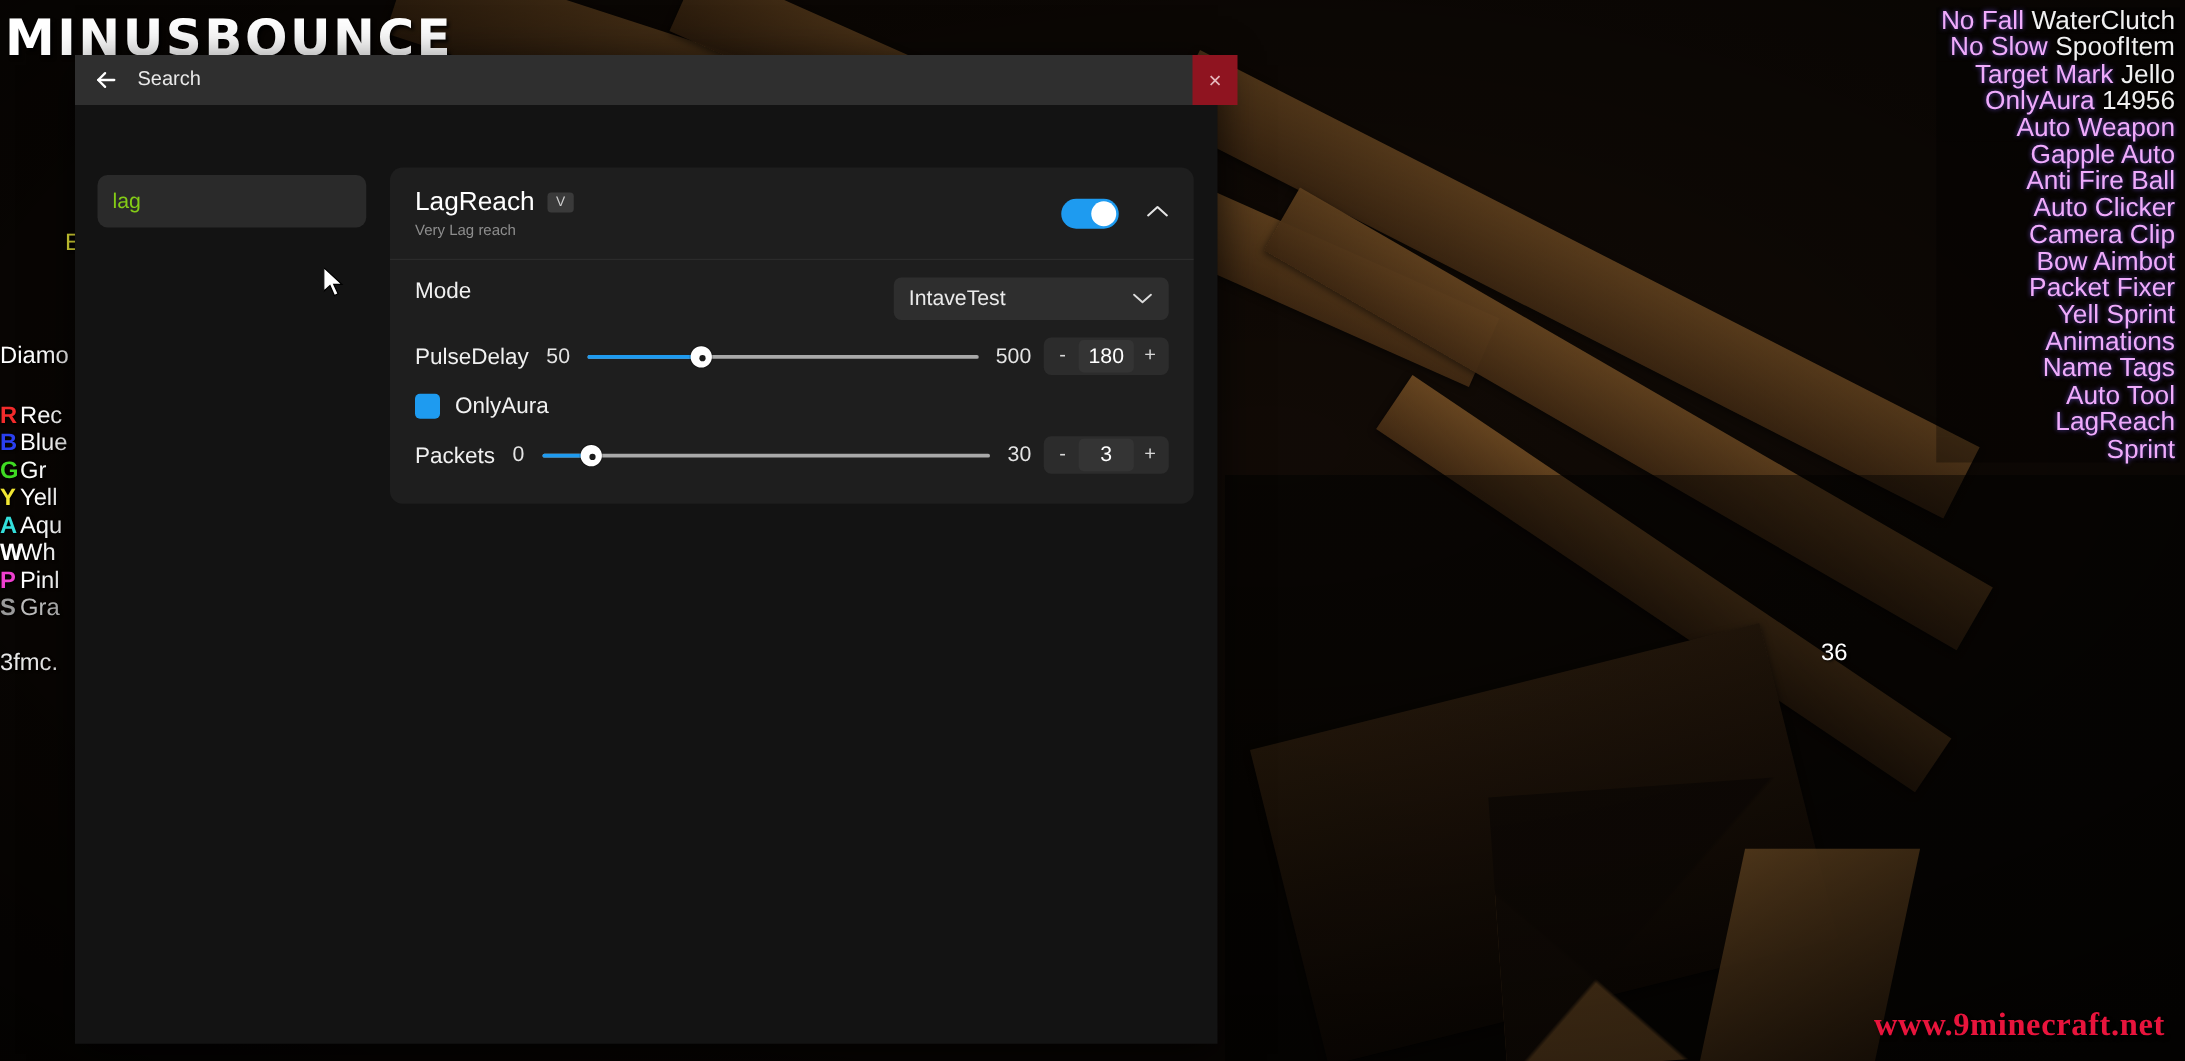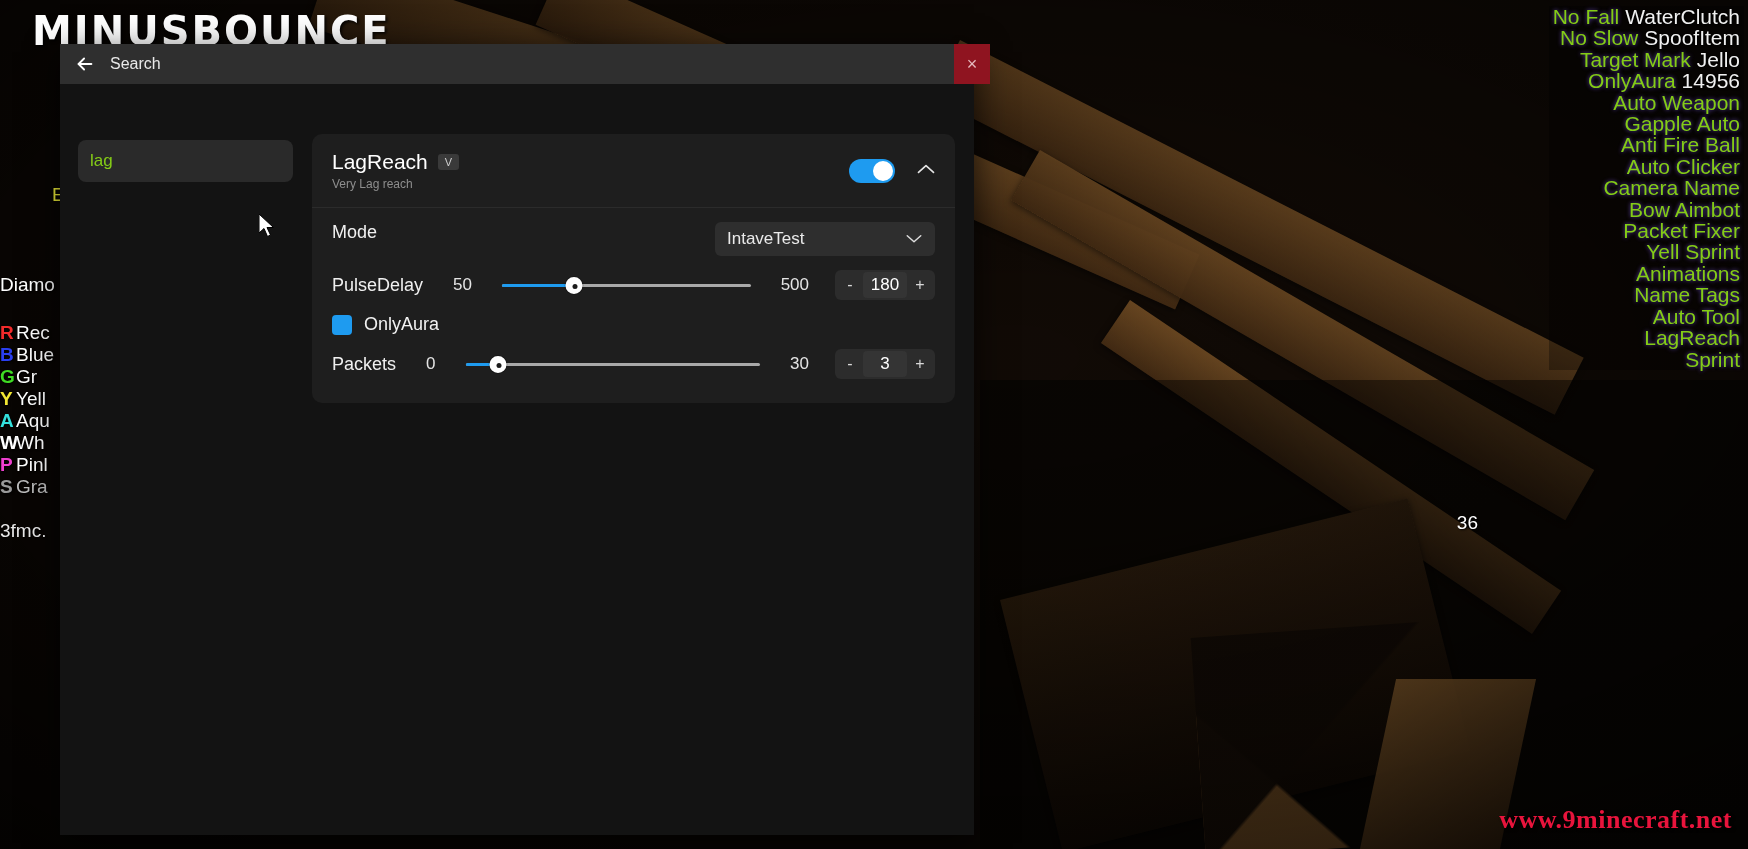--- a/index.html
+++ b/index.html
@@ -45,21 +45,21 @@
     transform:rotate(-4deg);
   }
   .sword2 {
     position:absolute; right:230px; bottom:0; width:140px; height:170px;
     background:linear-gradient(150deg, rgba(150,104,50,0.85), rgba(60,38,16,0.9));
     transform:skewX(-12deg);
   }
 
   
   .logo {
-    position:absolute; left:32px; top:8px;
+    position:absolute; left:4px; top:8px;
     font-family:"DejaVu Sans", sans-serif;
     font-size:40px; font-weight:bold; letter-spacing:2px;
     color:#ffffff;
     text-shadow:2px 2px 3px rgba(0,0,0,0.8);
   }
 
   
   .left-overlay {
     position:absolute; left:0; top:185px;
     width:70px;
@@ -78,21 +78,21 @@
 
   
   .hud {
     position:absolute; right:4px; top:6px;
     text-align:right;
     font-family:"Liberation Sans", sans-serif;
     font-size:21px;
     line-height:1.02;
   }
   .hud-row { white-space:nowrap; padding:0 4px; background:rgba(0,0,0,0.30); }
-  .hud-name { color:#84cc16; text-shadow:0 0 4px rgba(110,80,200,0.9), 1px 1px 2px #000; }
+  .hud-name { color:#f0abfc; text-shadow:0 0 4px rgba(110,80,200,0.9), 1px 1px 2px #000; }
   .hud-sfx { color:#f0f0f0; text-shadow:1px 1px 2px #000; margin-left:6px; }
 
   
   .counter {
     position:absolute; right:270px; top:512px;
     color:#ffffff; font-size:19px;
     text-shadow:1px 1px 2px rgba(0,0,0,0.9);
   }
 
   
@@ -214,21 +214,21 @@
     width:220px; height:34px;
     background:#2e2e2e; border-radius:6px;
     display:flex; align-items:center; justify-content:space-between;
     padding:0 12px;
     color:#eaeaea; font-size:17px;
     cursor:pointer;
   }
   .dd-caret { font-size:13px; color:#dcdcdc; }
 
   
-  .slider-row { display:flex; align-items:center; padding:6px 20px; gap:16px; }
+  .slider-row { display:flex; align-items:center; padding:6px 20px; gap:0; }
   .sl-label { color:#f0f0f0; font-size:18px; }
   .sl-min { color:#e4e4e4; font-size:17px; margin-left:14px; }
   .sl-track-wrap {
     position:relative; flex:1; height:20px;
     margin:0 14px; display:flex; align-items:center;
   }
   .sl-track {
     position:absolute; left:0; right:0; height:3px;
     background:#a9a9a9; border-radius:2px;
   }
@@ -307,21 +307,21 @@
 
   <div class="hud">
     <div class="hud-row"><span class="hud-name">No Fall</span><span class="hud-sfx">WaterClutch</span></div>
     <div class="hud-row"><span class="hud-name">No Slow</span><span class="hud-sfx">SpoofItem</span></div>
     <div class="hud-row"><span class="hud-name">Target Mark</span><span class="hud-sfx">Jello</span></div>
     <div class="hud-row"><span class="hud-name">OnlyAura</span><span class="hud-sfx">14956</span></div>
     <div class="hud-row"><span class="hud-name">Auto Weapon</span></div>
     <div class="hud-row"><span class="hud-name">Gapple Auto</span></div>
     <div class="hud-row"><span class="hud-name">Anti Fire Ball</span></div>
     <div class="hud-row"><span class="hud-name">Auto Clicker</span></div>
-    <div class="hud-row"><span class="hud-name">Camera Name</span></div>
+    <div class="hud-row"><span class="hud-name">Camera Clip</span></div>
     <div class="hud-row"><span class="hud-name">Bow Aimbot</span></div>
     <div class="hud-row"><span class="hud-name">Packet Fixer</span></div>
     <div class="hud-row"><span class="hud-name">Yell Sprint</span></div>
     <div class="hud-row"><span class="hud-name">Animations</span></div>
     <div class="hud-row"><span class="hud-name">Name Tags</span></div>
     <div class="hud-row"><span class="hud-name">Auto Tool</span></div>
     <div class="hud-row"><span class="hud-name">LagReach</span></div>
     <div class="hud-row"><span class="hud-name">Sprint</span></div>
   </div>
 

